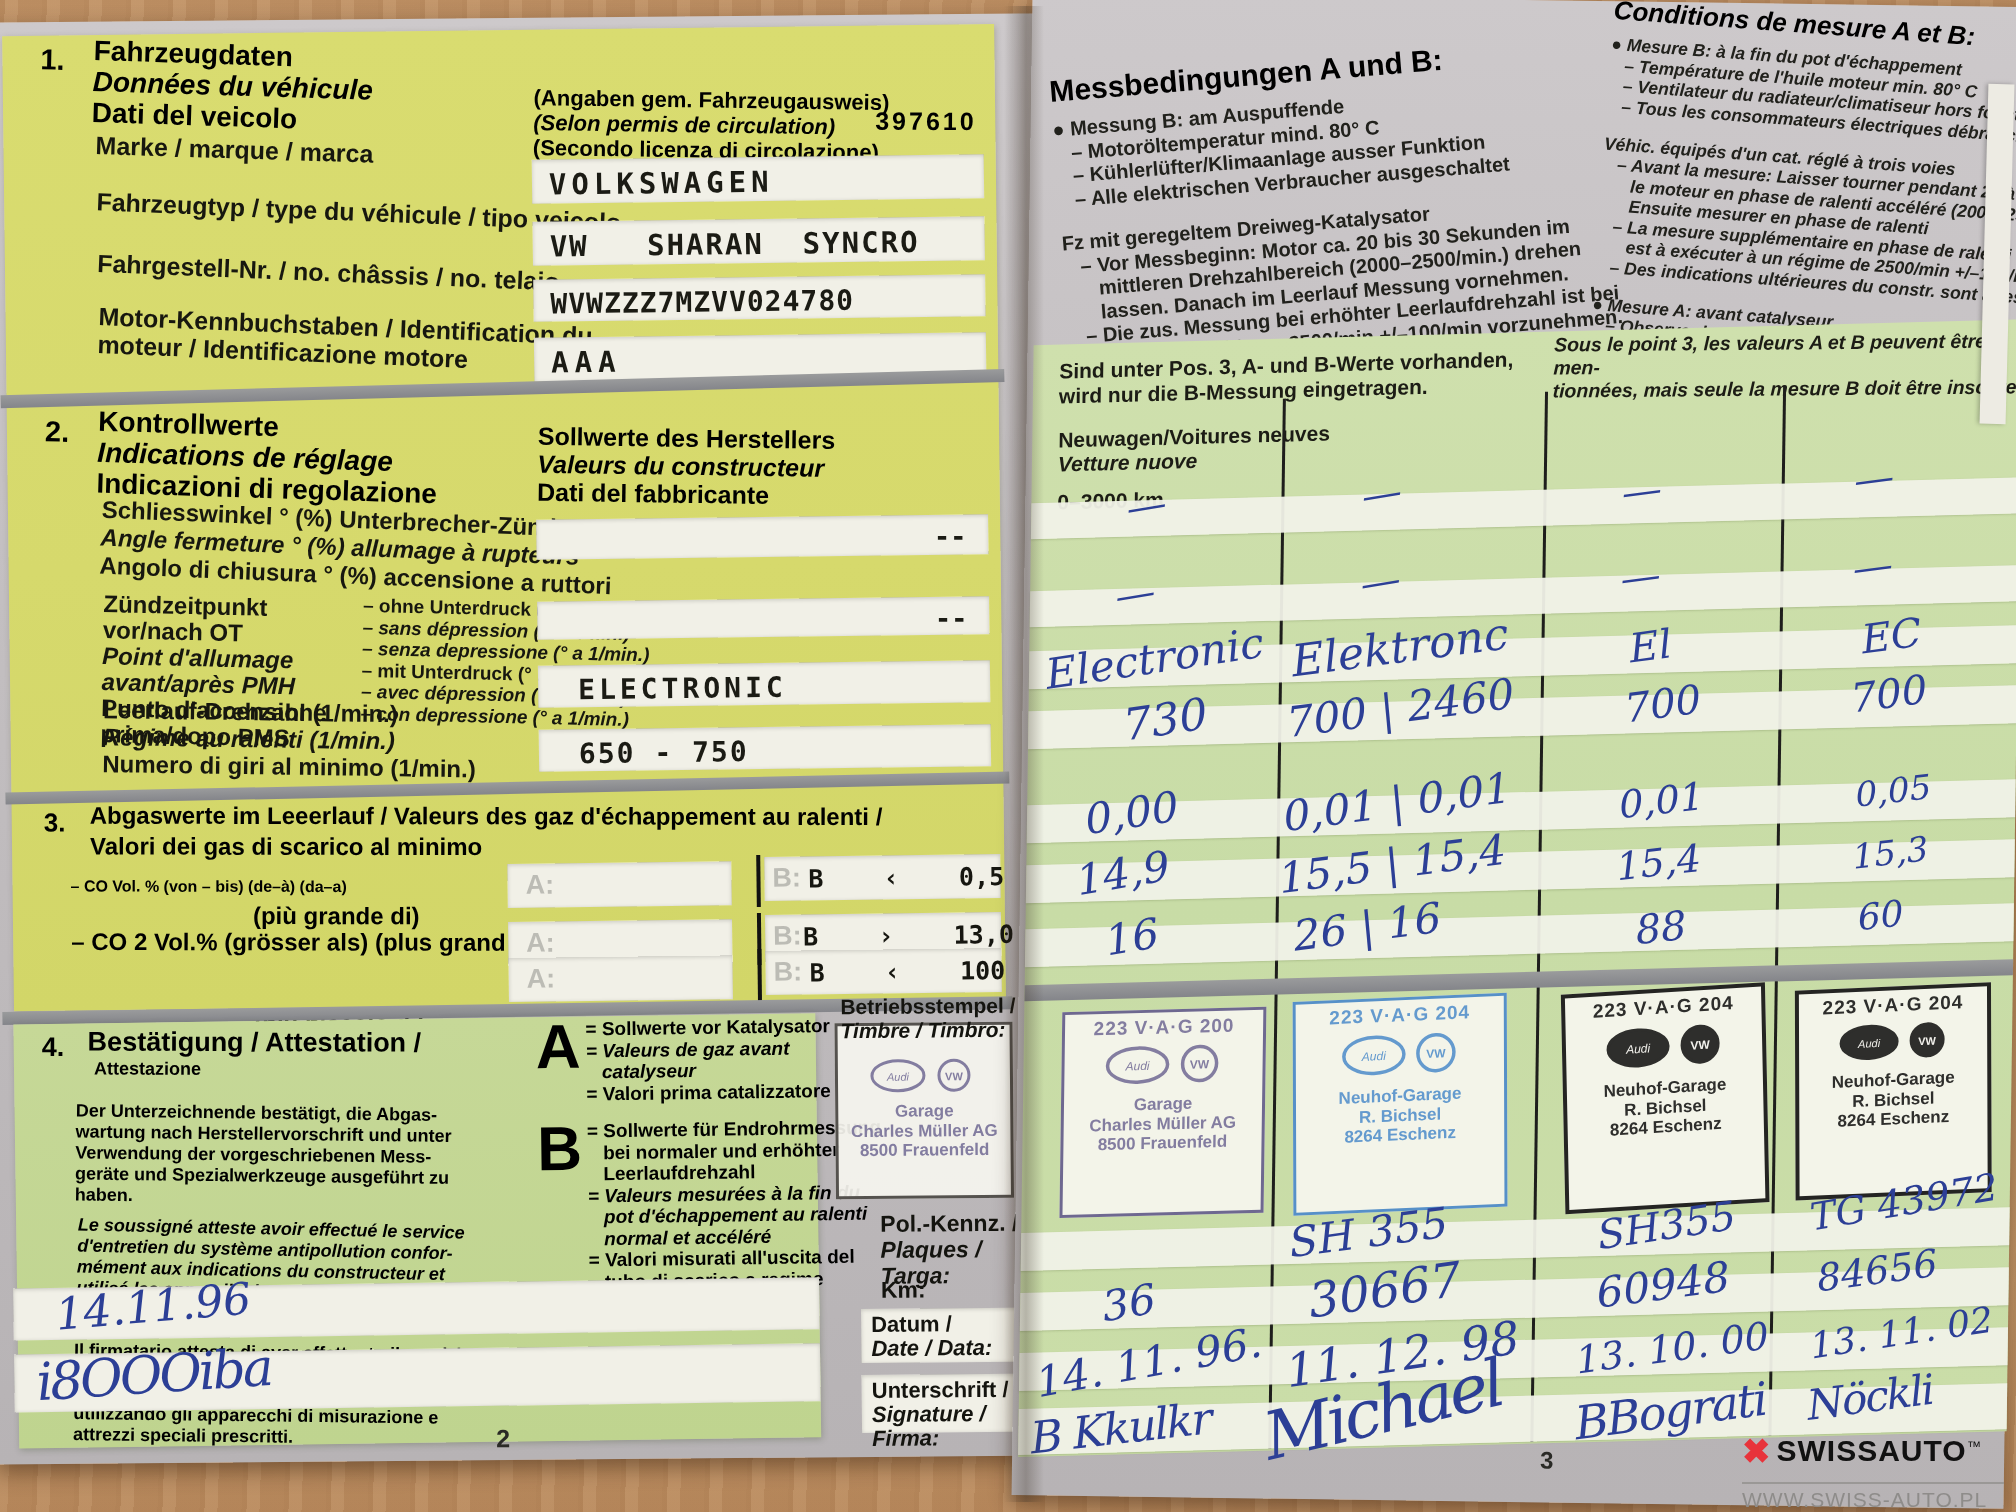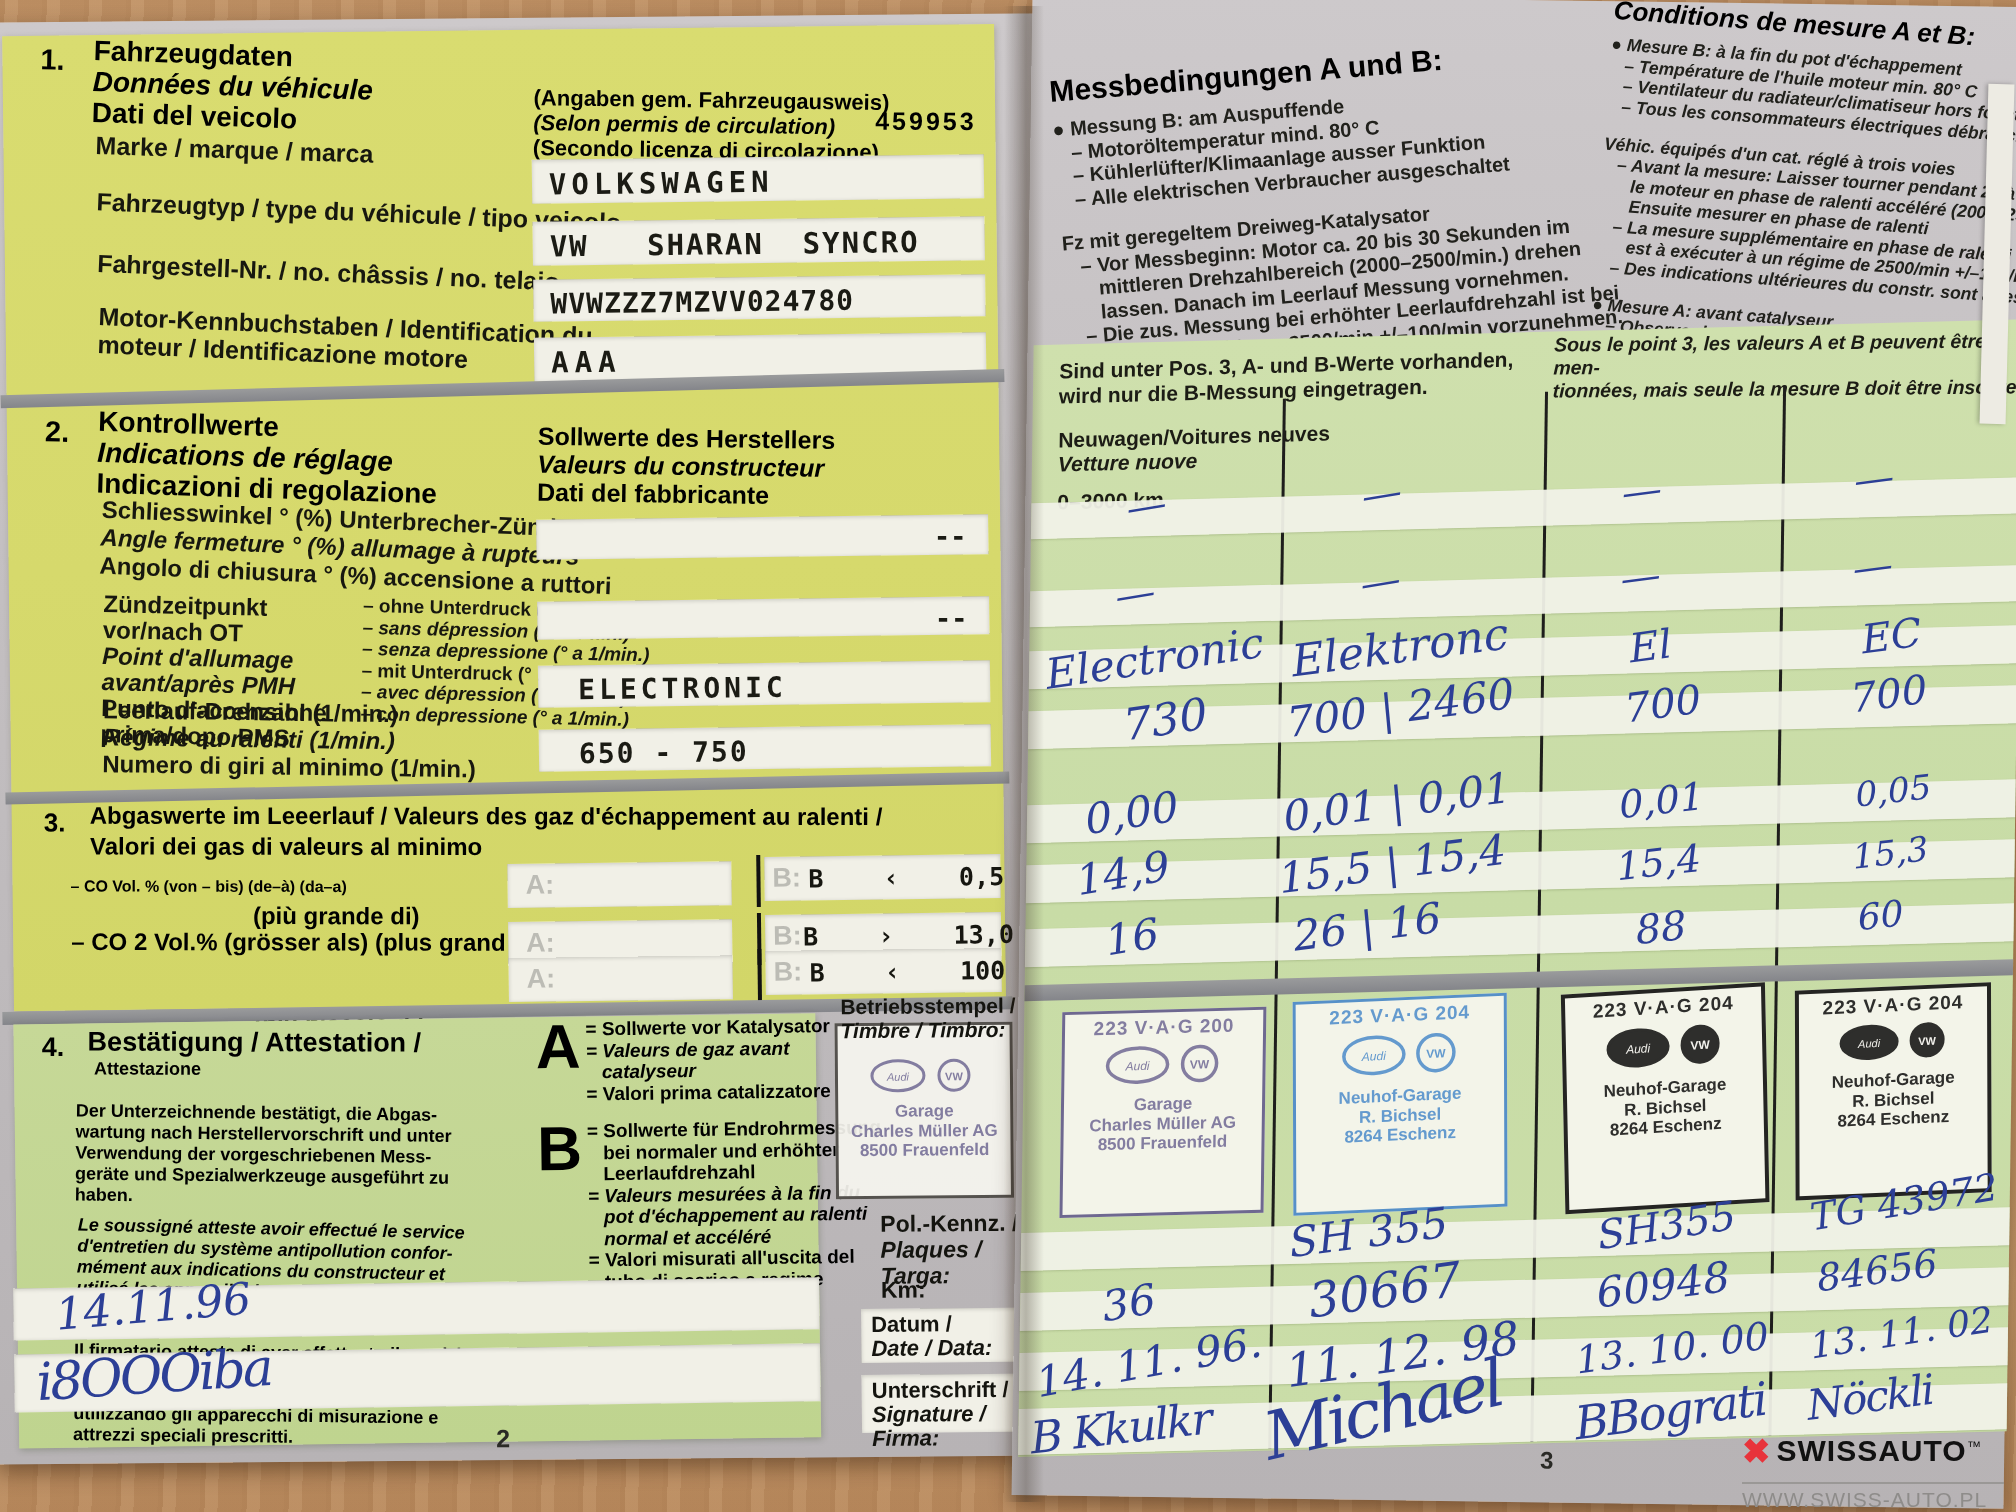--- a/index.html
+++ b/index.html
@@ -49,21 +49,21 @@
       <div class="a tri b" style="left:90px;top:6px;font-size:28px;line-height:31px;transform:rotate(2.5deg)">
           <div>Fahrzeugdaten</div>
           <div>Données du véhicule</div>
           <div>Dati del veicolo</div>
         </div>
       <div class="a tri b" style="left:530px;top:60px;font-size:22px;line-height:25px;transform:rotate(1.5deg)">
           <div>(Angaben gem. Fahrzeugausweis)</div>
           <div>(Selon permis de circulation)</div>
           <div>(Secondo licenza di circolazione)</div>
         </div>
-      <div class="a b" style="left:872px;top:82px;font-size:25px;letter-spacing:3px;transform:rotate(1deg)">459953</div>
+      <div class="a b" style="left:872px;top:82px;font-size:25px;letter-spacing:3px;transform:rotate(1deg)">397610</div>
 
       <div class="a lbl" style="left:92px;top:102px;font-size:25px;transform:rotate(2.5deg)">Marke / marque / marca</div>
       <div class="a box" style="left:528px;top:130px;width:452px;height:44px"></div>
       <div class="a mono b" style="left:545px;top:138px;font-size:29px;letter-spacing:5px;color:#1b1b14">VOLKSWAGEN</div>
 
       <div class="a lbl" style="left:92px;top:166px;font-size:25px;transform:rotate(3deg)">Fahrzeugtyp / type du véhicule / tipo veicolo</div>
       <div class="a box" style="left:528px;top:192px;width:452px;height:44px"></div>
       <div class="a mono b pre" style="left:545px;top:200px;font-size:29px;letter-spacing:2px;color:#1b1b14">VW   SHARAN  SYNCRO</div>
 
       <div class="a lbl" style="left:92px;top:226px;font-size:25px;transform:rotate(3deg)">Fahrgestell-Nr. / no. châssis / no. telaio</div>
@@ -125,21 +125,21 @@
           <div>Régime au ralenti (1/min.)</div>
           <div>Numero di giri al minimo (1/min.)</div>
         </div>
       <div class="a box" style="left:528px;top:700px;width:452px;height:42px"></div>
       <div class="a mono b" style="left:568px;top:708px;font-size:28px;letter-spacing:2px;color:#1b1b14">650 - 750</div>
 
       <div class="a bar" style="left:-6px;top:752px;width:1004px;height:12px;transform:rotate(-0.5deg)"></div>
 
       <div class="a b" style="left:32px;top:772px;font-size:26px;transform:rotate(0.8deg)">3.</div>
       <div class="a b" style="left:78px;top:772px;font-size:24px;transform:rotate(0.8deg)">Abgaswerte im Leeerlauf / Valeurs des gaz d'échappement au ralenti /</div>
-      <div class="a b" style="left:78px;top:800px;font-size:24px;transform:rotate(0.8deg)">Valori dei gas di valeurs al minimo</div>
+      <div class="a b" style="left:78px;top:800px;font-size:24px;transform:rotate(0.8deg)">Valori dei gas di scarico al minimo</div>
 
       <div class="a b" style="left:58px;top:844px;font-size:16px;transform:rotate(0.8deg)">– CO Vol. %    (von – bis) (de–à) (da–a)</div>
       <div class="a box" style="left:495px;top:834px;width:224px;height:44px"></div>
       <div class="a faint" style="left:513px;top:840px;font-size:27px">A:</div>
       <div class="a" style="left:744px;top:828px;width:4px;height:52px;background:#111"></div>
       <div class="a box" style="left:752px;top:830px;width:236px;height:44px"></div>
       <div class="a faint" style="left:760px;top:836px;font-size:27px">B:</div>
       <div class="a mono b pre" style="left:796px;top:838px;font-size:25px;color:#161610">B    ‹    0,5</div>
 
       <div class="a b" style="left:58px;top:896px;font-size:24px;transform:rotate(0.8deg)">– CO 2 Vol.%  (grösser als) (plus grand que)</div>

